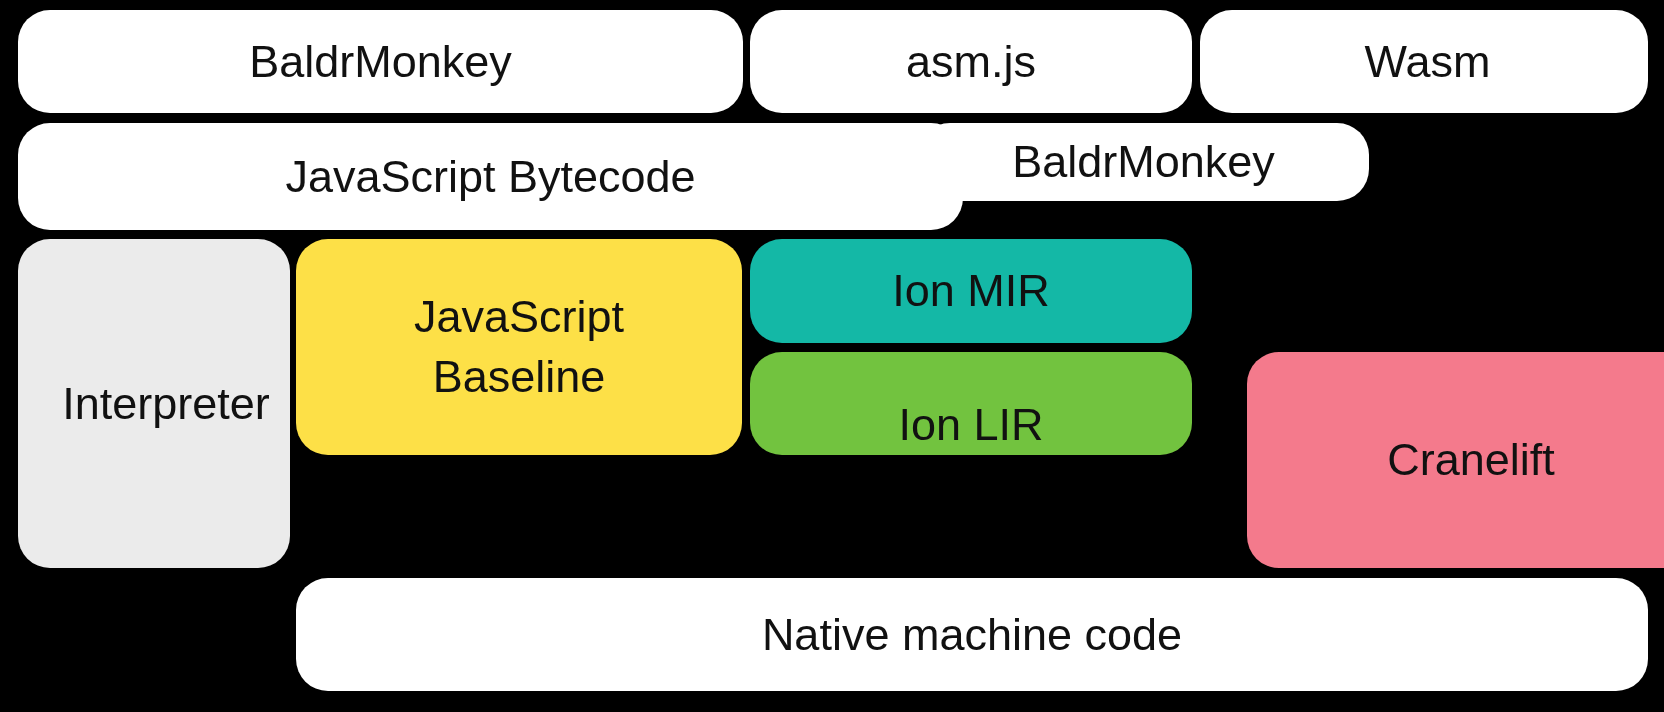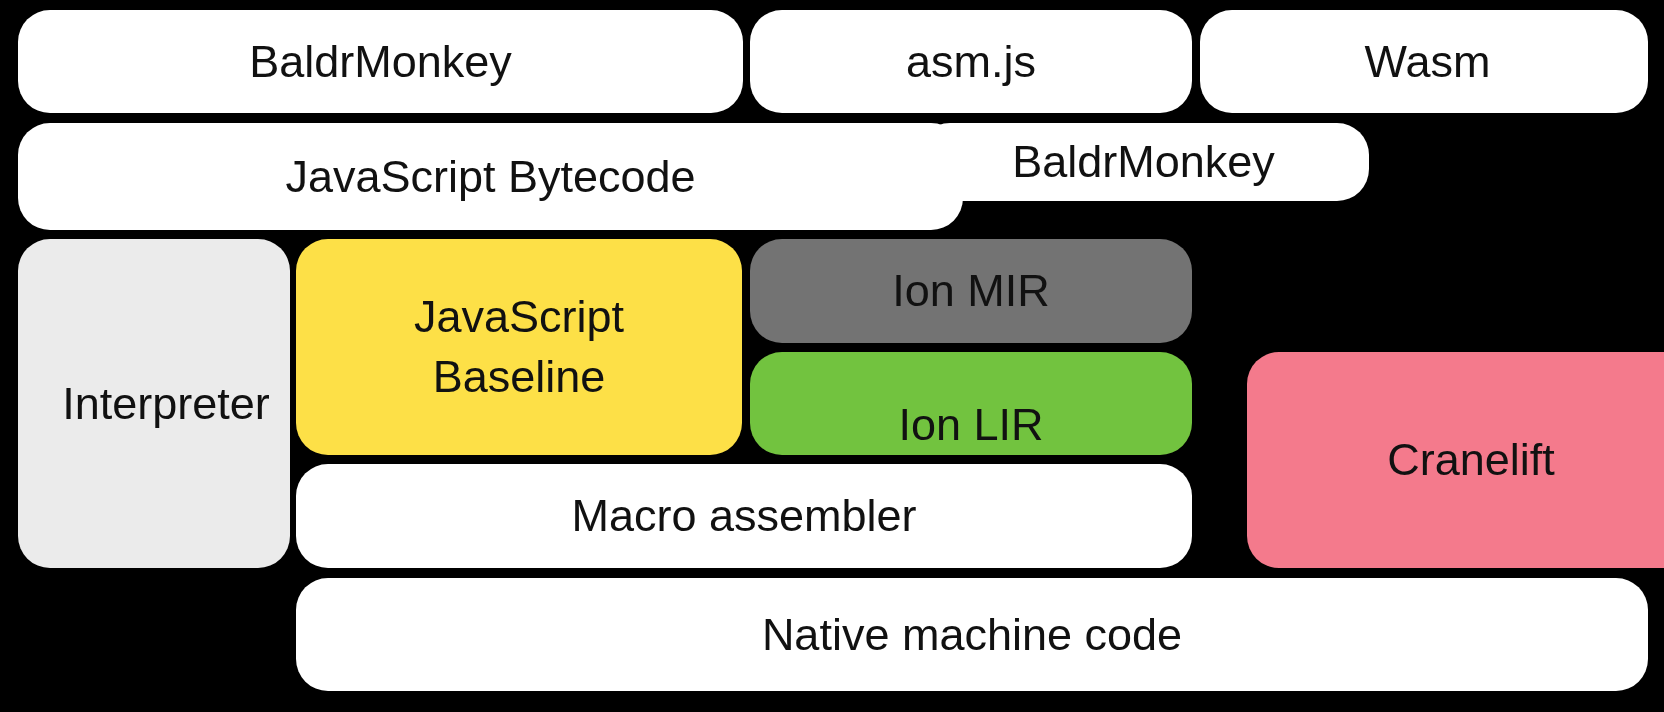--- a/index.html
+++ b/index.html
@@ -76,33 +76,30 @@
   </div>
 
   <div class="node" id="n-interpreter" style="background-color: rgb(235, 235, 235); padding-left: 24px;">
     <span class="node-label">Interpreter</span>
   </div>
 
   <div class="node" id="n-baseline" style="background-color: #fde047;">
     <span class="node-label wrap">JavaScript Baseline</span>
   </div>
 
-  <div class="node" id="n-ionmir" style="background-color: #737373;">
+  <div class="node" id="n-ionmir" style="background-color: #14b8a6;">
     <span class="node-label">Ion MIR</span>
   </div>
 
   <div class="node" id="n-ionlir" style="background-color: rgb(114, 195, 63); align-items: flex-end;">
     <span class="node-label">Ion LIR</span>
   </div>
 
   <div class="node" id="n-cranelift" style="background-color: rgb(244, 122, 140);">
     <span class="node-label">Cranelift</span>
   </div>
 
-  <div class="node" id="n-macro" style="background-color: rgb(255, 255, 255);">
-    <span class="node-label">Macro assembler</span>
-  </div>
 
   <div class="node" id="n-native" style="background-color: rgb(255, 255, 255);">
     <span class="node-label">Native machine code</span>
   </div>
 
 </div>
 
 </body></html>

